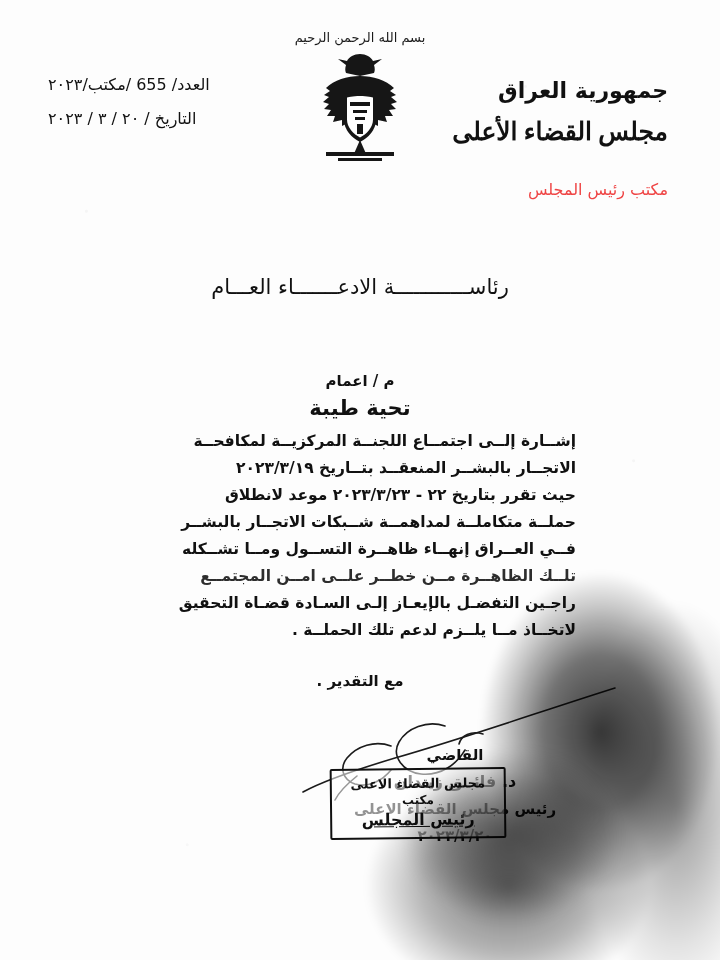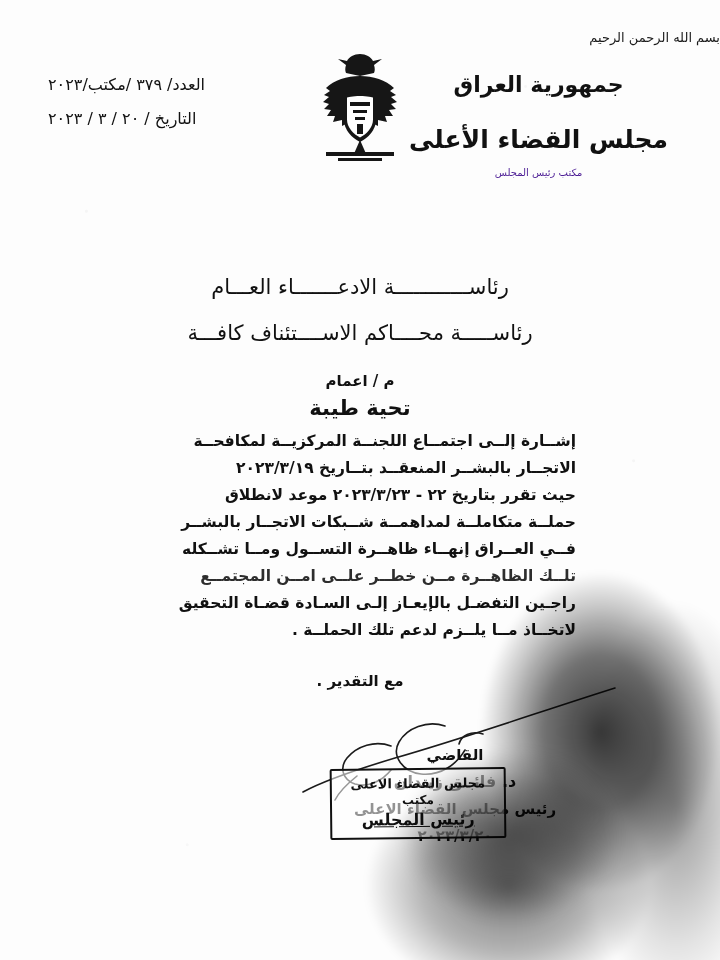--- a/index.html
+++ b/index.html
@@ -61,56 +61,56 @@
     filter: blur(6px);
     pointer-events: none;
   }
 
   
   .basmala {
     position: absolute;
     top: 30px;
     left: 0;
     right: 0;
-    text-align: right;
+    text-align: center;
     font-size: 13px;
     font-family: "DejaVu Sans", sans-serif;
     color: #1a1a1a;
   }
 
   .emblem {
     position: absolute;
     top: 48px;
     left: 50%;
     transform: translateX(-50%);
     width: 96px;
     height: 118px;
   }
 
   .head-right {
     position: absolute;
-    top: 68px;
+    top: 74px;
     right: 52px;
-    text-align: center;
     line-height: 1.5;
   }
   .head-right .org {
     font-size: 22px;
     font-weight: bold;
     letter-spacing: .5px;
   }
   .head-right .org2 {
     font-size: 25px;
     font-weight: bold;
-    margin-top: 20px;
+    margin-top: 6px;
+    font-family: Liberation Serif, serif;
   }
   .head-right .office {
-    font-size: 10px;
-    margin-top: 6px;
-    color: #4c1d95;
+    font-size: 16px;
+    margin-top: 27px;
+    color: #ef4444;
   }
 
   .head-left {
     position: absolute;
     top: 68px;
     left: 48px;
     text-align: left;
     line-height: 2.1;
     font-size: 16px;
   }
@@ -272,27 +272,26 @@
     </svg>
   </div>
 
   <div class="head-right">
     <div class="org">جمهورية العراق</div>
     <div class="org2">مجلس القضاء الأعلى</div>
     <div class="office">مكتب رئيس المجلس</div>
   </div>
 
   <div class="head-left">
-    <div class="line">العدد/ ٣٧٩ /مكتب/٢٠٢٣</div>
+    <div class="line">العدد/ 655 /مكتب/٢٠٢٣</div>
     <div class="line">التاريخ / ٢٠ / ٣ / ٢٠٢٣</div>
   </div>
 
   <div class="addressees">
     <div class="addr-line">رئاســــــــــــة الادعـــــــاء العـــام</div>
-    <div class="addr-line">رئاســـــة محــــاكم الاســــتئناف كافـــة</div>
   </div>
 
   <div class="subject">م / اعمام</div>
 
   <div class="greeting">تحية طيبة</div>
 
   <div class="body-block">
     <div class="body-line">إشــارة إلــى اجتمــاع اللجنــة المركزيــة لمكافحــة</div>
     <div class="body-line">الاتجــار بالبشــر المنعقــد بتــاريخ ٢٠٢٣/٣/١٩</div>
     <div class="body-line">حيث تقرر بتاريخ ٢٢ - ٢٠٢٣/٣/٢٣ موعد لانطلاق</div>

